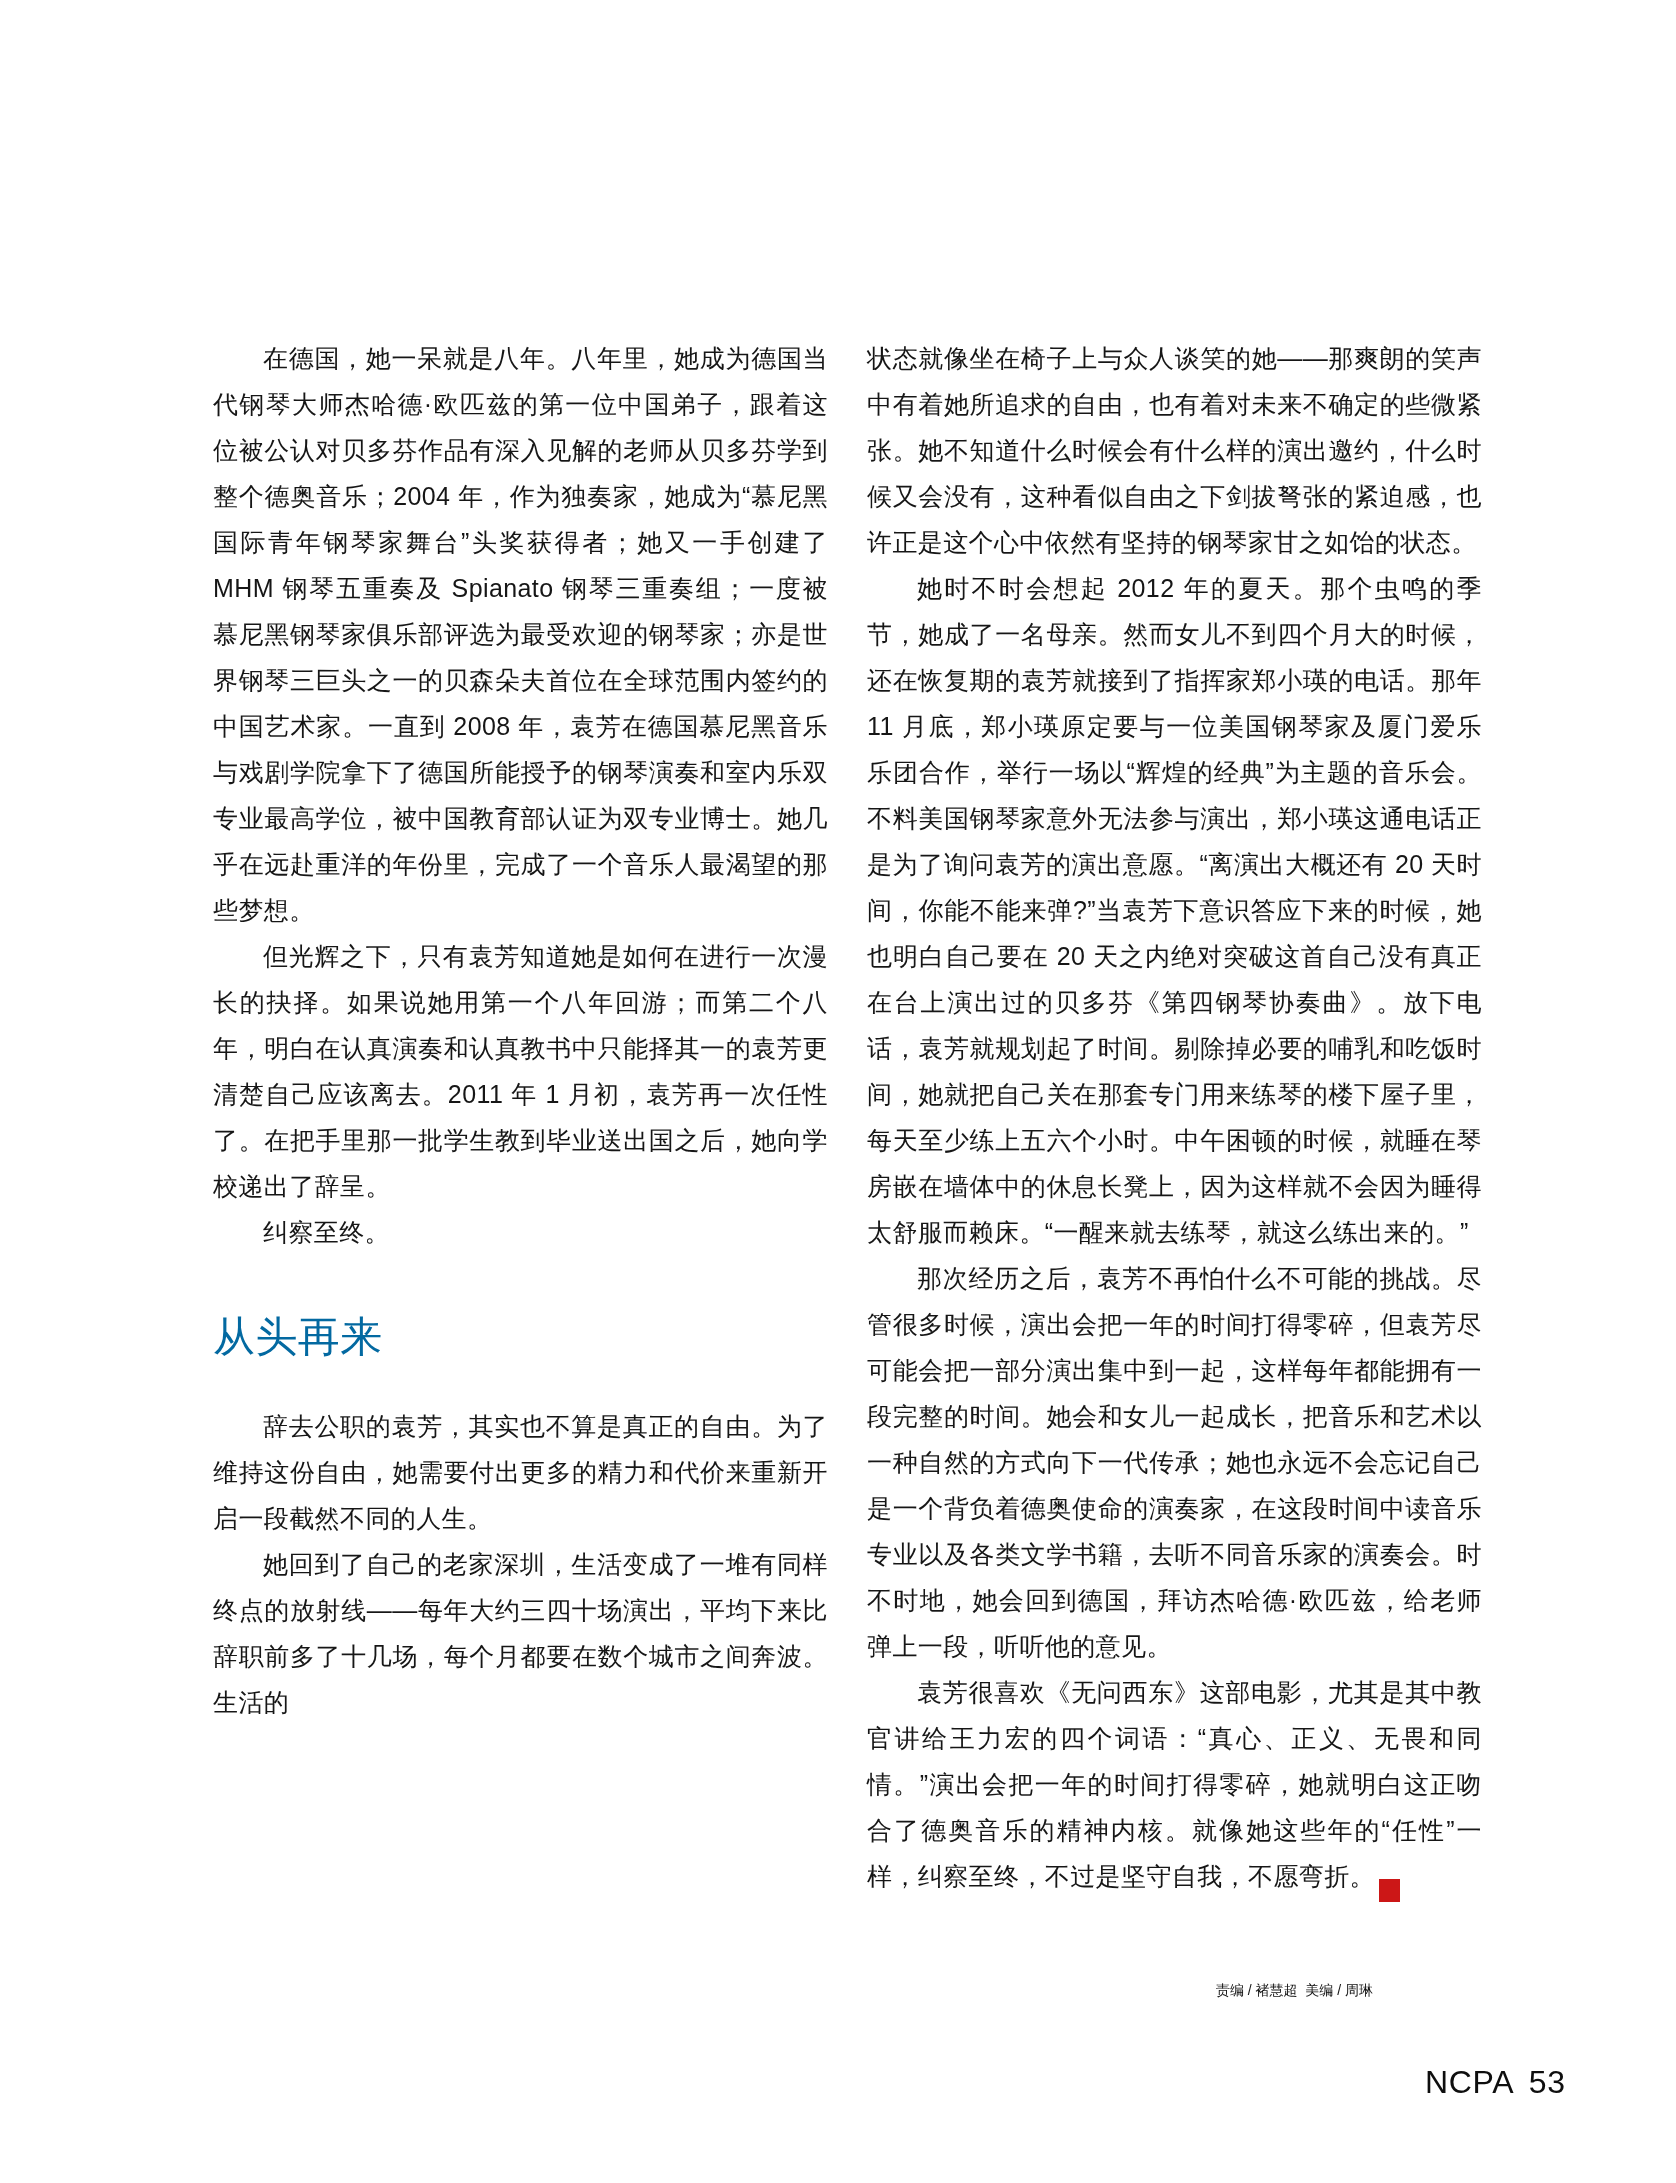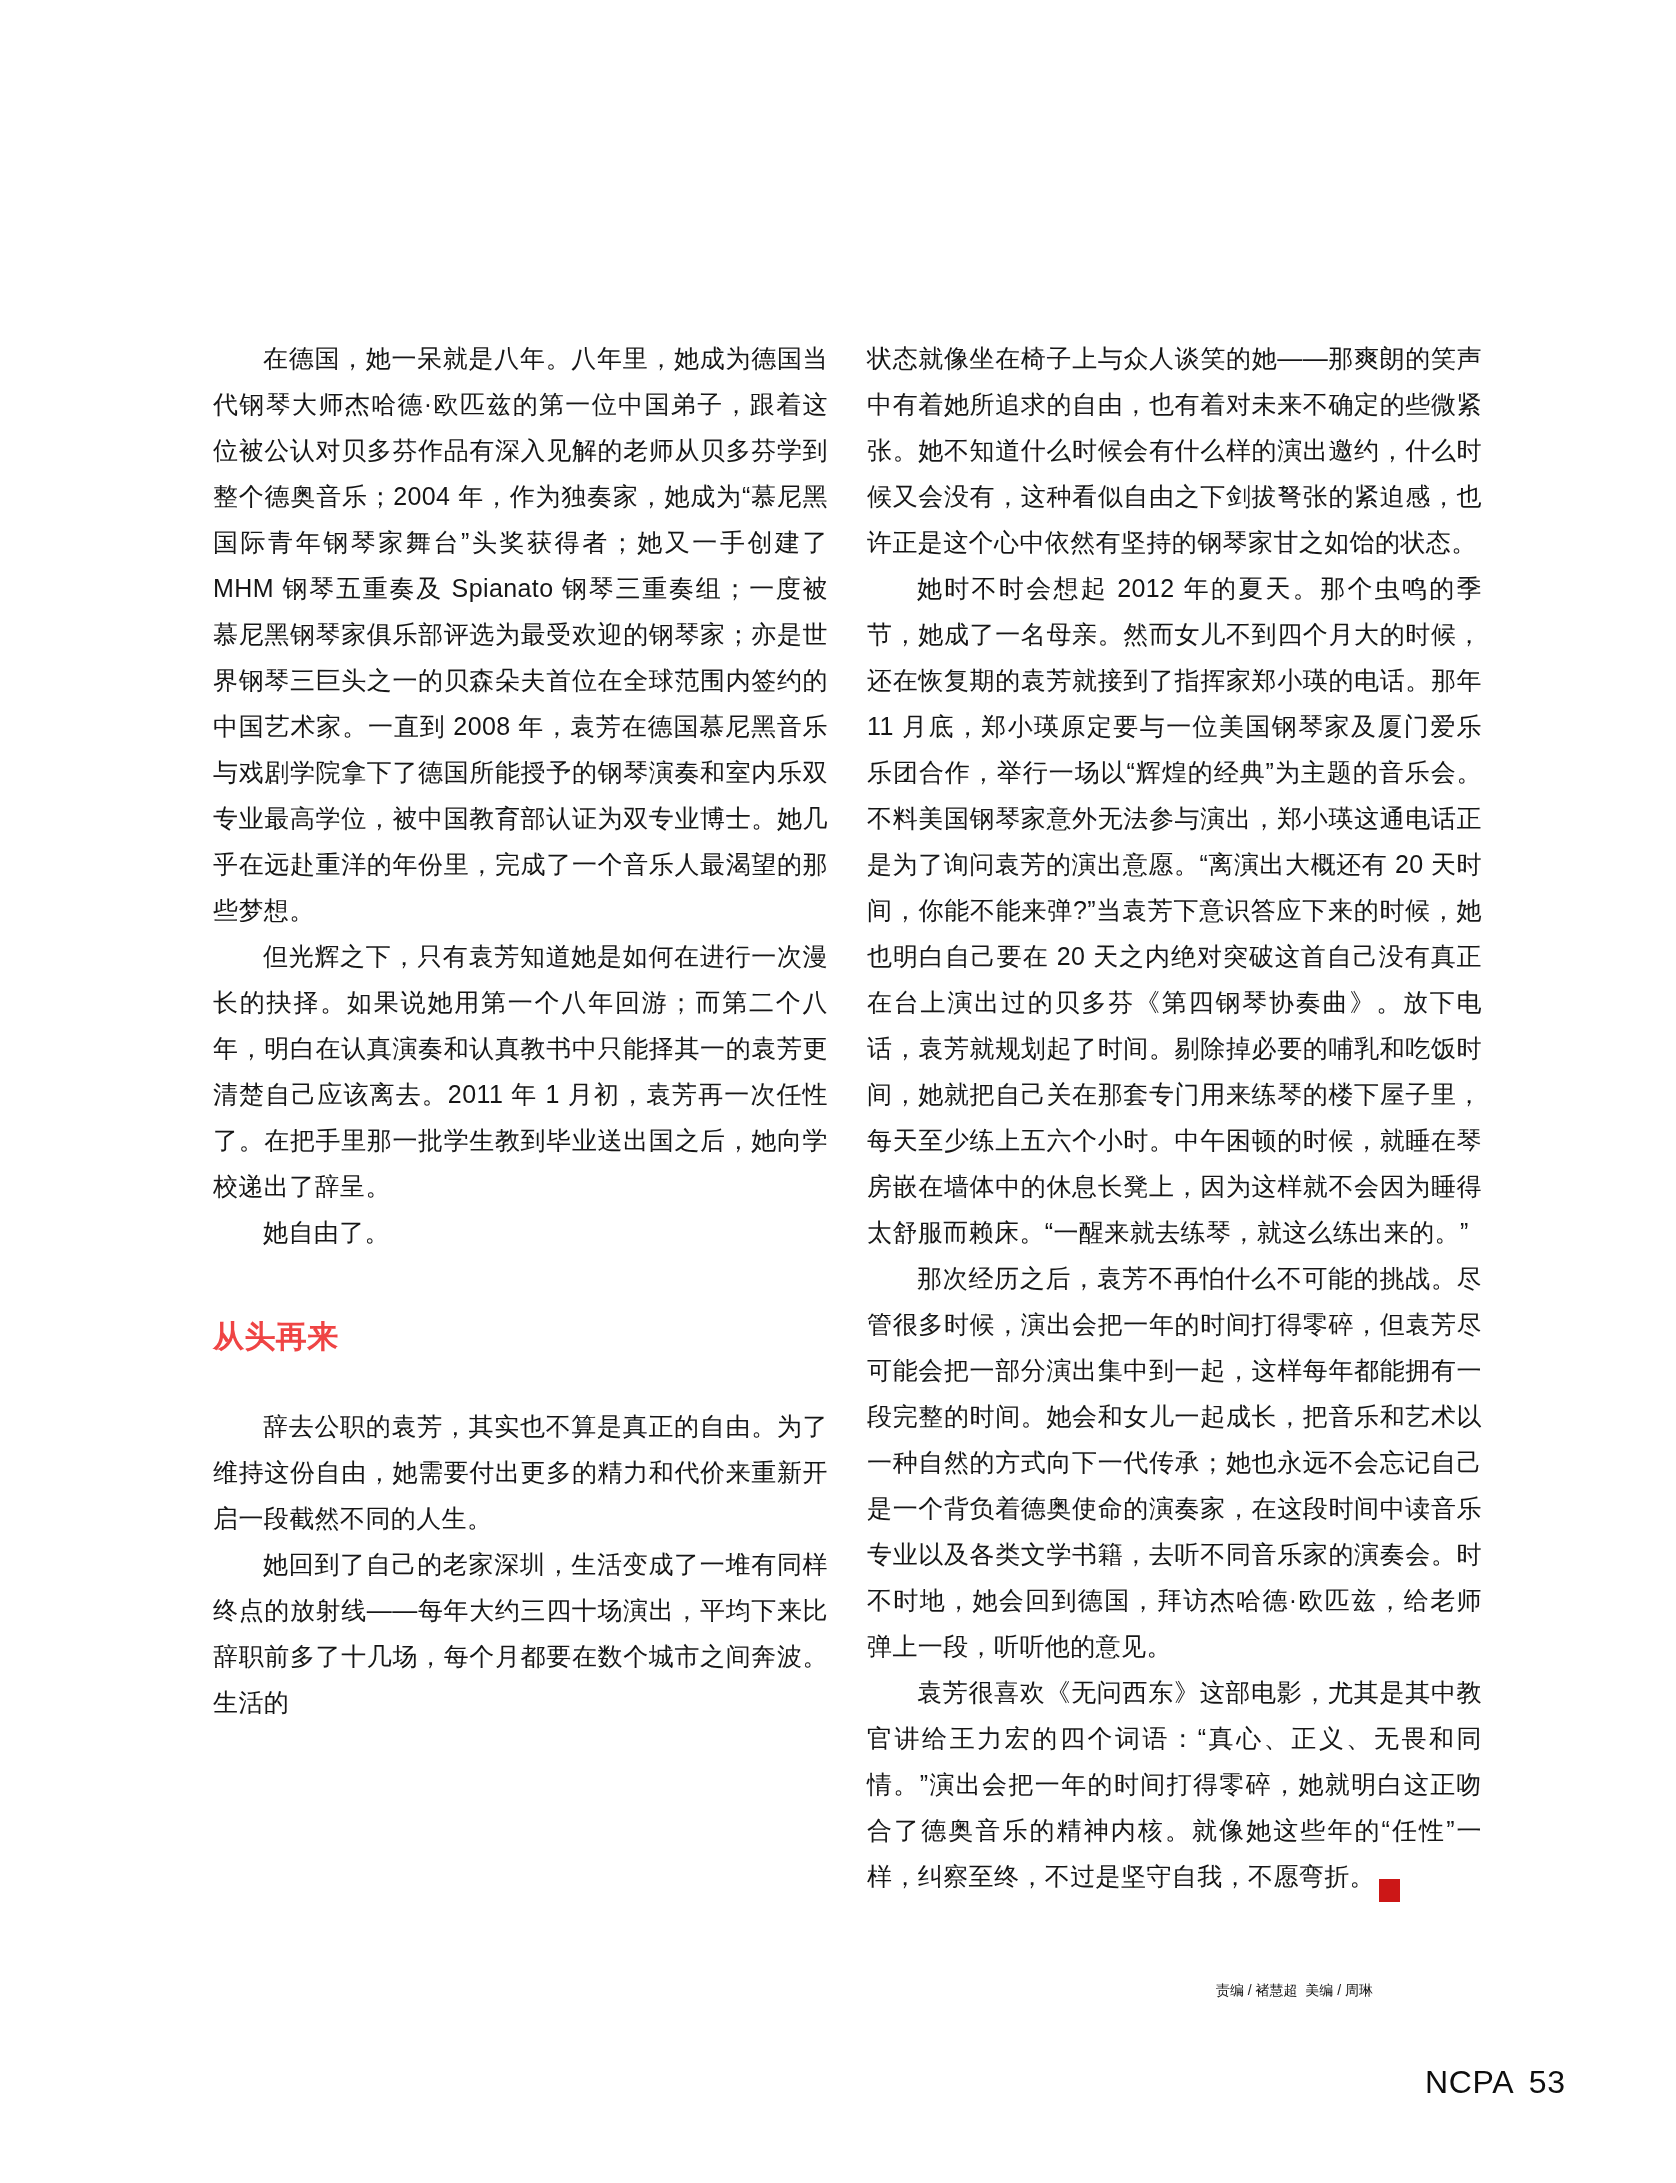--- a/index.html
+++ b/index.html
@@ -29,23 +29,23 @@
     letter-spacing: 0.4px;
   }
   .column-left  { left: 213px; }
   .column-right { left: 867px; }
   .para {
     margin: 0;
     text-indent: 2em;
   }
   .para.no-indent { text-indent: 0; }
   .section-heading {
-    font-size: 31px;
-    font-weight: bold;
-    color: #ef4444;
+    font-size: 42px;
+    font-weight: normal;
+    color: #0369a1;
     line-height: 33px;
     margin: 65px 0 50px 0;
     text-indent: 0;
   }
   .ncpa-mark {
     display: inline-flex;
     flex-direction: column;
     justify-content: center;
     width: 20.5px;
     height: 23px;
@@ -85,21 +85,21 @@
   .page-number .num { margin-left: 14.5px; }
 </style>
 </head>
 <body>
 
 <div class="page">
 
   <div class="column column-left">
     <p class="para">在德国，她一呆就是八年。八年里，她成为德国当代钢琴大师杰哈德·欧匹兹的第一位中国弟子，跟着这位被公认对贝多芬作品有深入见解的老师从贝多芬学到整个德奥音乐；2004 年，作为独奏家，她成为“慕尼黑国际青年钢琴家舞台”头奖获得者；她又一手创建了 MHM 钢琴五重奏及 Spianato 钢琴三重奏组；一度被慕尼黑钢琴家俱乐部评选为最受欢迎的钢琴家；亦是世界钢琴三巨头之一的贝森朵夫首位在全球范围内签约的中国艺术家。一直到 2008 年，袁芳在德国慕尼黑音乐与戏剧学院拿下了德国所能授予的钢琴演奏和室内乐双专业最高学位，被中国教育部认证为双专业博士。她几乎在远赴重洋的年份里，完成了一个音乐人最渴望的那些梦想。</p>
     <p class="para">但光辉之下，只有袁芳知道她是如何在进行一次漫长的抉择。如果说她用第一个八年回游；而第二个八年，明白在认真演奏和认真教书中只能择其一的袁芳更清楚自己应该离去。2011 年 1 月初，袁芳再一次任性了。在把手里那一批学生教到毕业送出国之后，她向学校递出了辞呈。</p>
-    <p class="para">她自由了。</p>
+    <p class="para">纠察至终。</p>
     <h2 class="section-heading">从头再来</h2>
     <p class="para">辞去公职的袁芳，其实也不算是真正的自由。为了维持这份自由，她需要付出更多的精力和代价来重新开启一段截然不同的人生。</p>
     <p class="para">她回到了自己的老家深圳，生活变成了一堆有同样终点的放射线——每年大约三四十场演出，平均下来比辞职前多了十几场，每个月都要在数个城市之间奔波。生活的</p>
   </div>
 
   <div class="column column-right">
     <p class="para no-indent">状态就像坐在椅子上与众人谈笑的她——那爽朗的笑声中有着她所追求的自由，也有着对未来不确定的些微紧张。她不知道什么时候会有什么样的演出邀约，什么时候又会没有，这种看似自由之下剑拔弩张的紧迫感，也许正是这个心中依然有坚持的钢琴家甘之如饴的状态。</p>
     <p class="para">她时不时会想起 2012 年的夏天。那个虫鸣的季节，她成了一名母亲。然而女儿不到四个月大的时候，还在恢复期的袁芳就接到了指挥家郑小瑛的电话。那年 11 月底，郑小瑛原定要与一位美国钢琴家及厦门爱乐乐团合作，举行一场以“辉煌的经典”为主题的音乐会。不料美国钢琴家意外无法参与演出，郑小瑛这通电话正是为了询问袁芳的演出意愿。“离演出大概还有 20 天时间，你能不能来弹?”当袁芳下意识答应下来的时候，她也明白自己要在 20 天之内绝对突破这首自己没有真正在台上演出过的贝多芬《第四钢琴协奏曲》。放下电话，袁芳就规划起了时间。剔除掉必要的哺乳和吃饭时间，她就把自己关在那套专门用来练琴的楼下屋子里，每天至少练上五六个小时。中午困顿的时候，就睡在琴房嵌在墙体中的休息长凳上，因为这样就不会因为睡得太舒服而赖床。“一醒来就去练琴，就这么练出来的。”</p>
     <p class="para">那次经历之后，袁芳不再怕什么不可能的挑战。尽管很多时候，演出会把一年的时间打得零碎，但袁芳尽可能会把一部分演出集中到一起，这样每年都能拥有一段完整的时间。她会和女儿一起成长，把音乐和艺术以一种自然的方式向下一代传承；她也永远不会忘记自己是一个背负着德奥使命的演奏家，在这段时间中读音乐专业以及各类文学书籍，去听不同音乐家的演奏会。时不时地，她会回到德国，拜访杰哈德·欧匹兹，给老师弹上一段，听听他的意见。</p>
     <p class="para"><span>袁芳很喜欢《无问西东》这部电影，尤其是其中教官讲给王力宏的四个词语：“真心、正义、无畏和同情。”演出会把一年的时间打得零碎，她就明白这正吻合了德奥音乐的精神内核。就像她这些年的“任性”一样，纠察至终，不过是坚守自我，不愿弯折。</span><span class="ncpa-mark">

